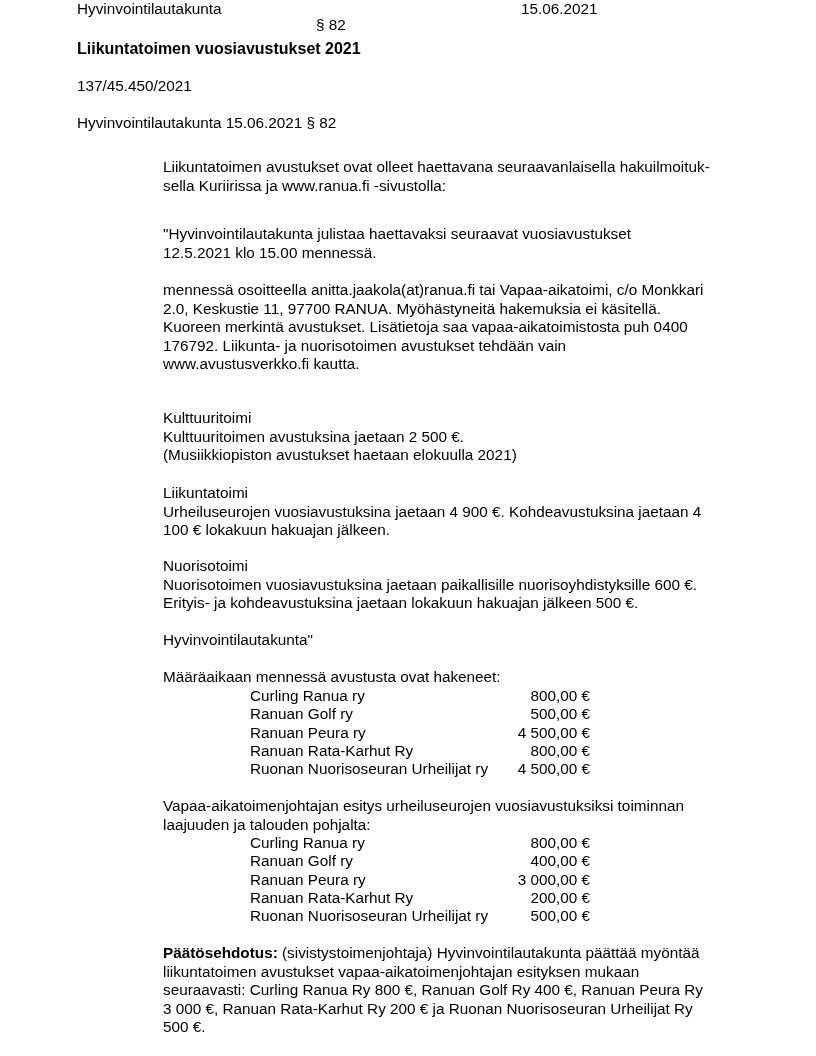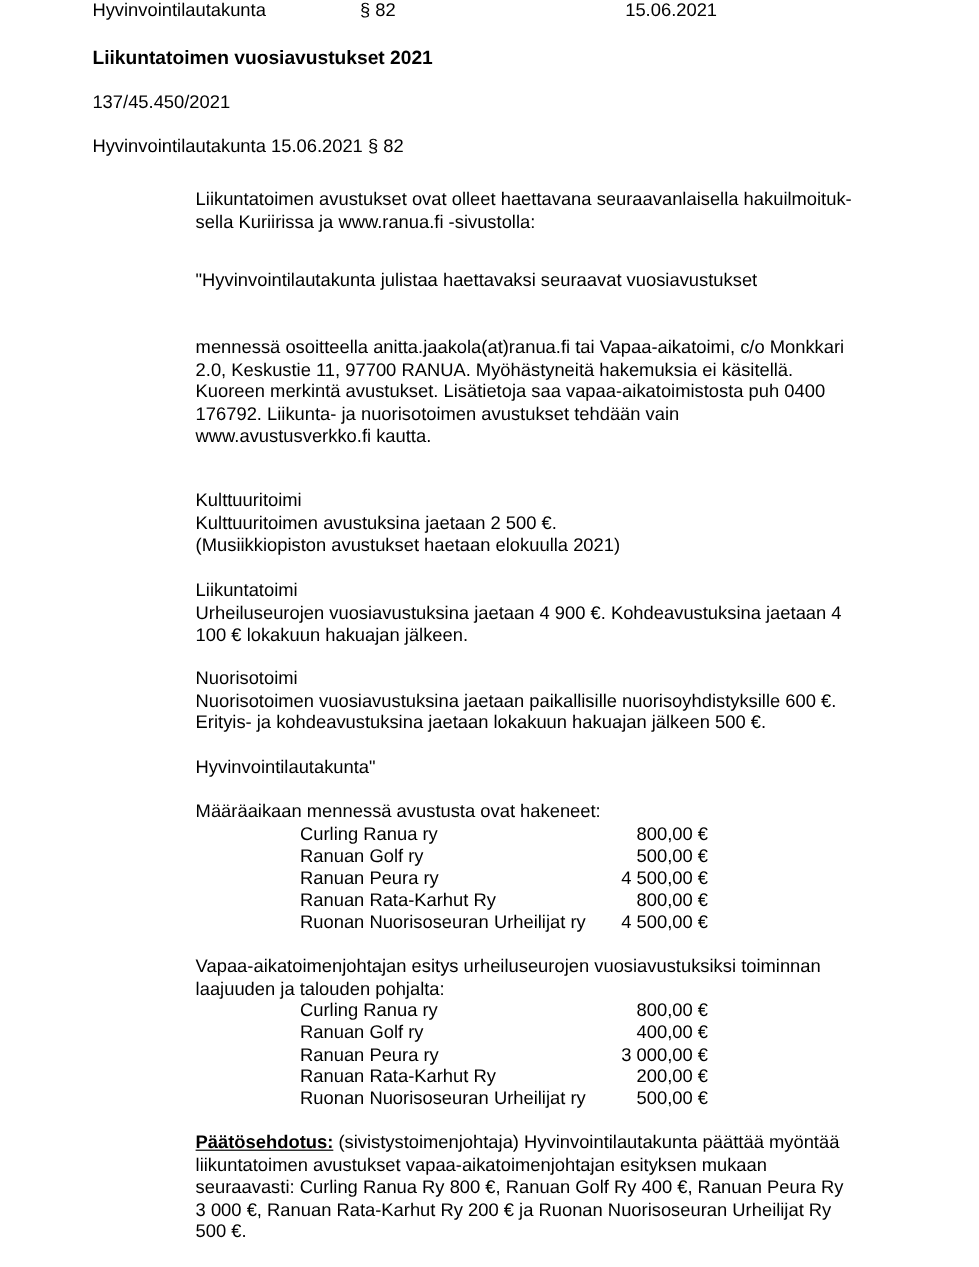--- a/index.html
+++ b/index.html
@@ -8,41 +8,42 @@
     font-family: "Liberation Sans", sans-serif; color: #000; font-size: 15.3px;
   }
   .abs { position: absolute; white-space: nowrap; line-height: 18px; }
   .hdr { top: 0px; }
   .title { left: 77px; top: 38px; font-size: 16px; font-weight: bold; line-height: 22px; }
   .para { position: absolute; left: 163px; width: 600px; line-height: 18.6px; }
   .para div { white-space: nowrap; }
   .tbl { position: absolute; left: 250px; width: 340px; line-height: 18.3px; }
   .row { display: flex; justify-content: space-between; }
   .row .amt { text-align: right; }
-  .bold-u { font-weight: bold; text-decoration: underline; }
+  .bold-u { font-weight: bold; }
 </style>
 </head>
 <body>
 
 <div class="abs hdr" style="left:77px;">Hyvinvointilautakunta</div>
-<div class="abs hdr" style="left:300px;">§ 82</div>
+<div class="abs hdr" style="left:316px;margin-top:16px;">§ 82</div>
 <div class="abs hdr" style="left:521px;">15.06.2021</div>
 
 <div class="abs title">Liikuntatoimen vuosiavustukset 2021</div>
 
 <div class="abs" style="left:77px; top:77px;">137/45.450/2021</div>
 <div class="abs" style="left:77px; top:114px;">Hyvinvointilautakunta 15.06.2021 § 82</div>
 
 <div class="para" style="top:158px;">
   <div>Liikuntatoimen avustukset ovat olleet haettavana seuraavanlaisella hakuilmoituk-</div>
   <div>sella Kuriirissa ja www.ranua.fi -sivustolla:</div>
 </div>
 
 <div class="para" style="top:225px;">
   <div>"Hyvinvointilautakunta julistaa haettavaksi seuraavat vuosiavustukset</div>
+  <div>12.5.2021 klo 15.00 mennessä.</div>
 </div>
 
 <div class="para" style="top:281px;">
   <div>mennessä osoitteella anitta.jaakola(at)ranua.fi tai  Vapaa-aikatoimi, c/o Monkkari</div>
   <div>2.0, Keskustie 11, 97700 RANUA. Myöhästyneitä hakemuksia ei käsitellä.</div>
   <div>Kuoreen merkintä avustukset. Lisätietoja saa vapaa-aikatoimistosta puh 0400</div>
   <div>176792. Liikunta- ja nuorisotoimen avustukset tehdään vain</div>
   <div>www.avustusverkko.fi kautta.</div>
 </div>
 

